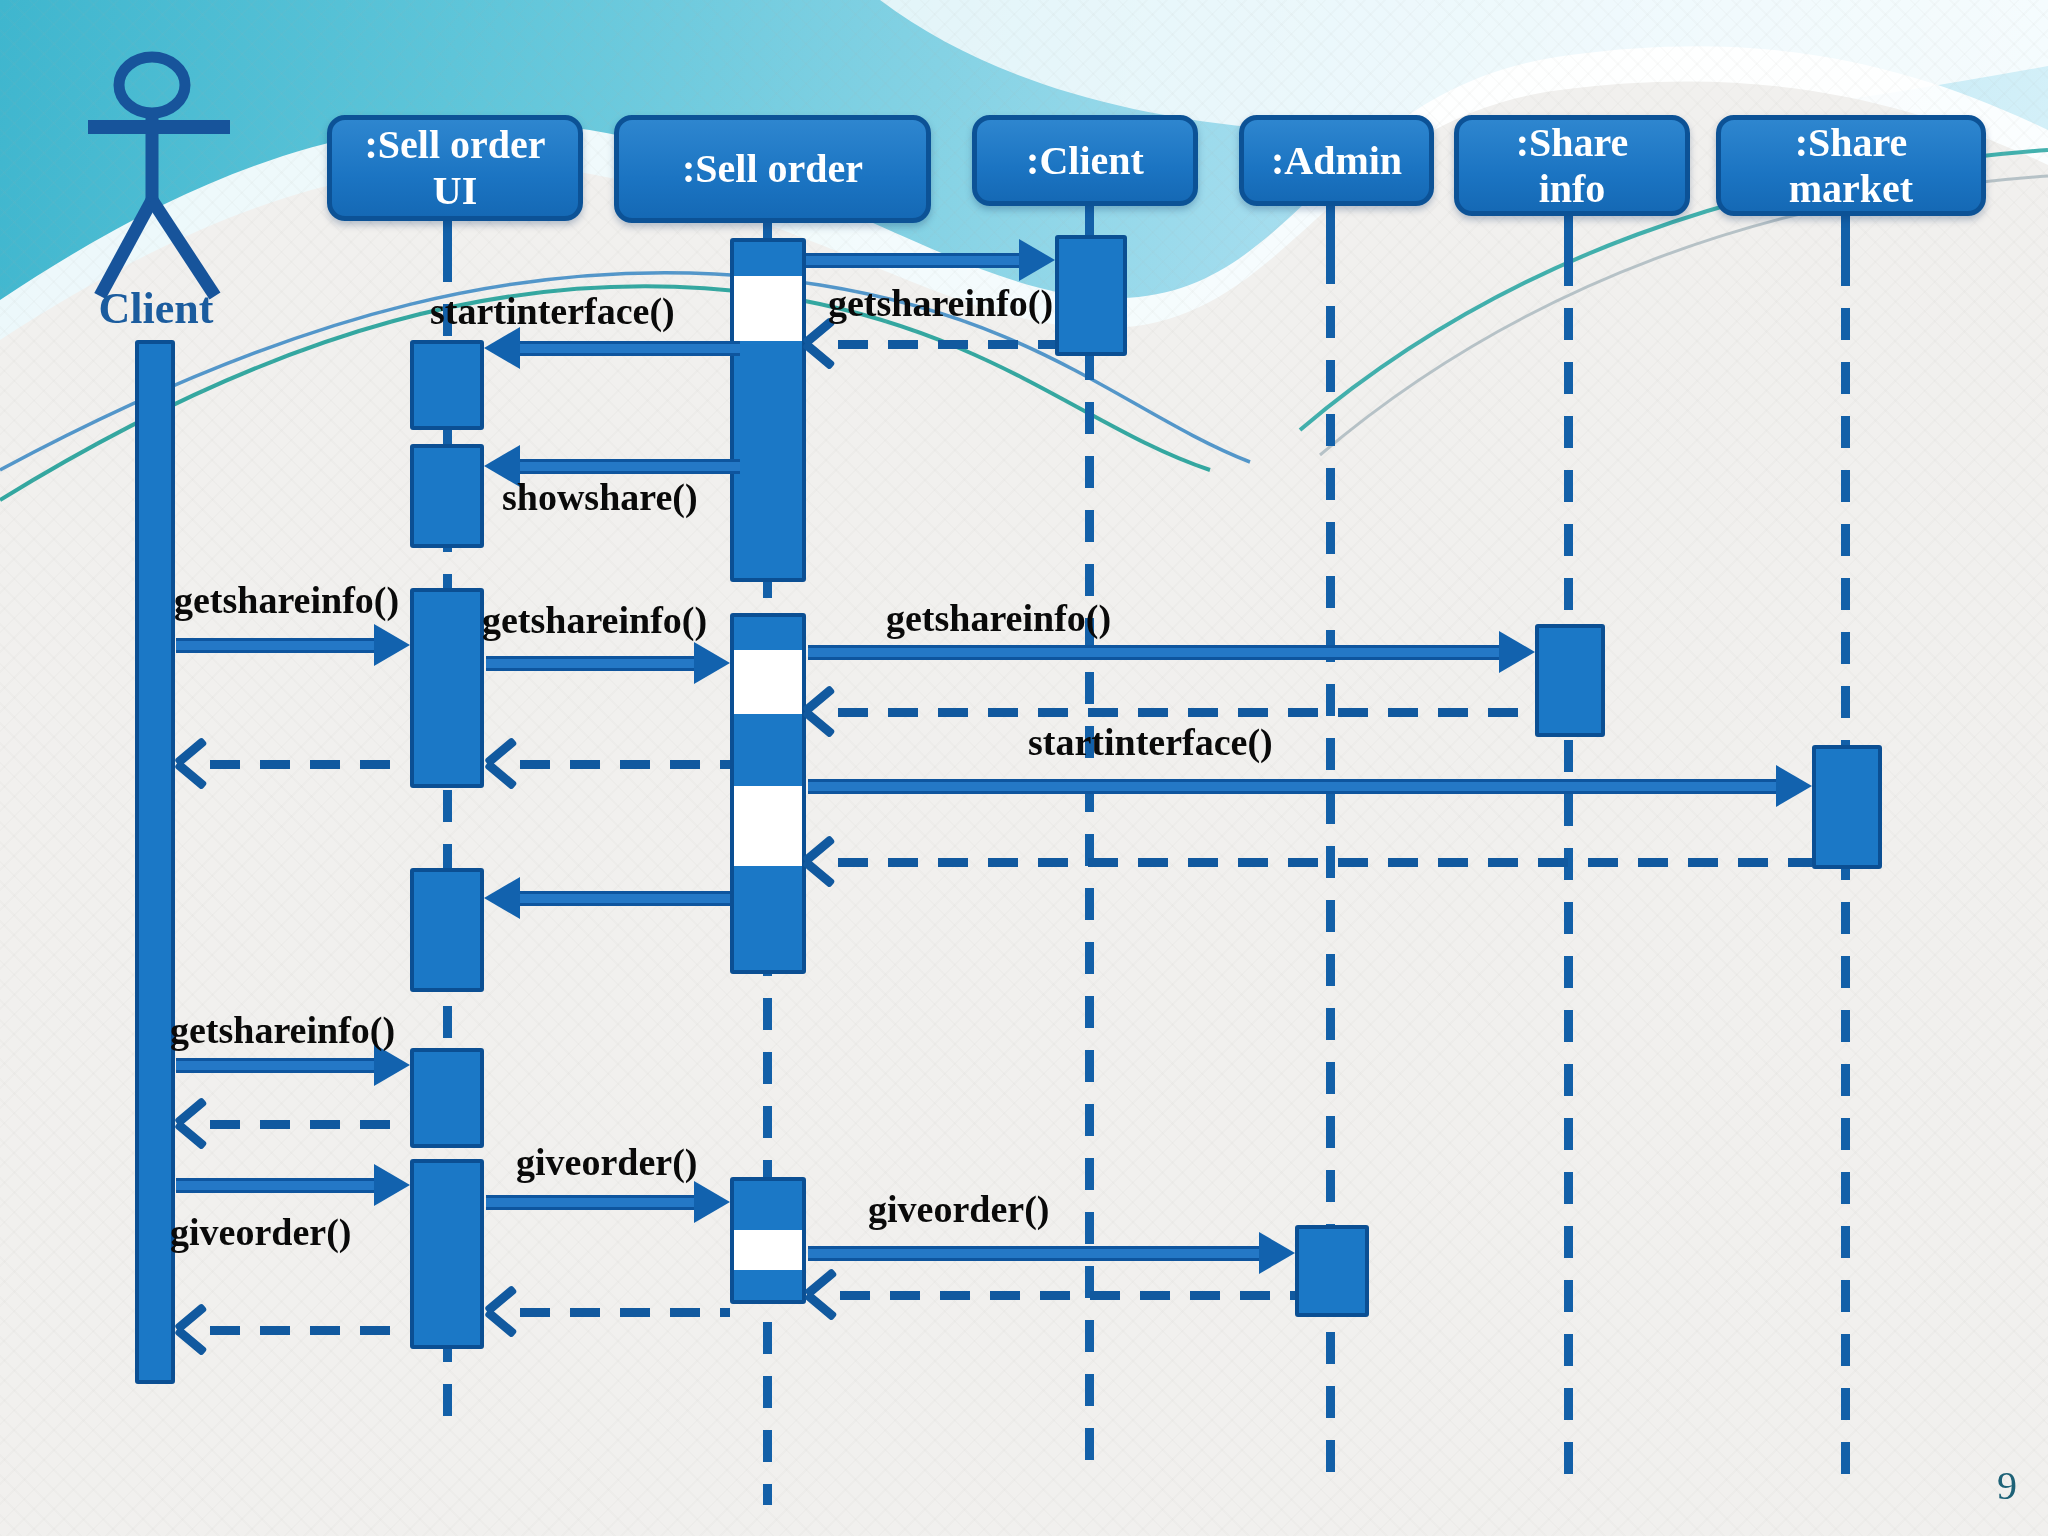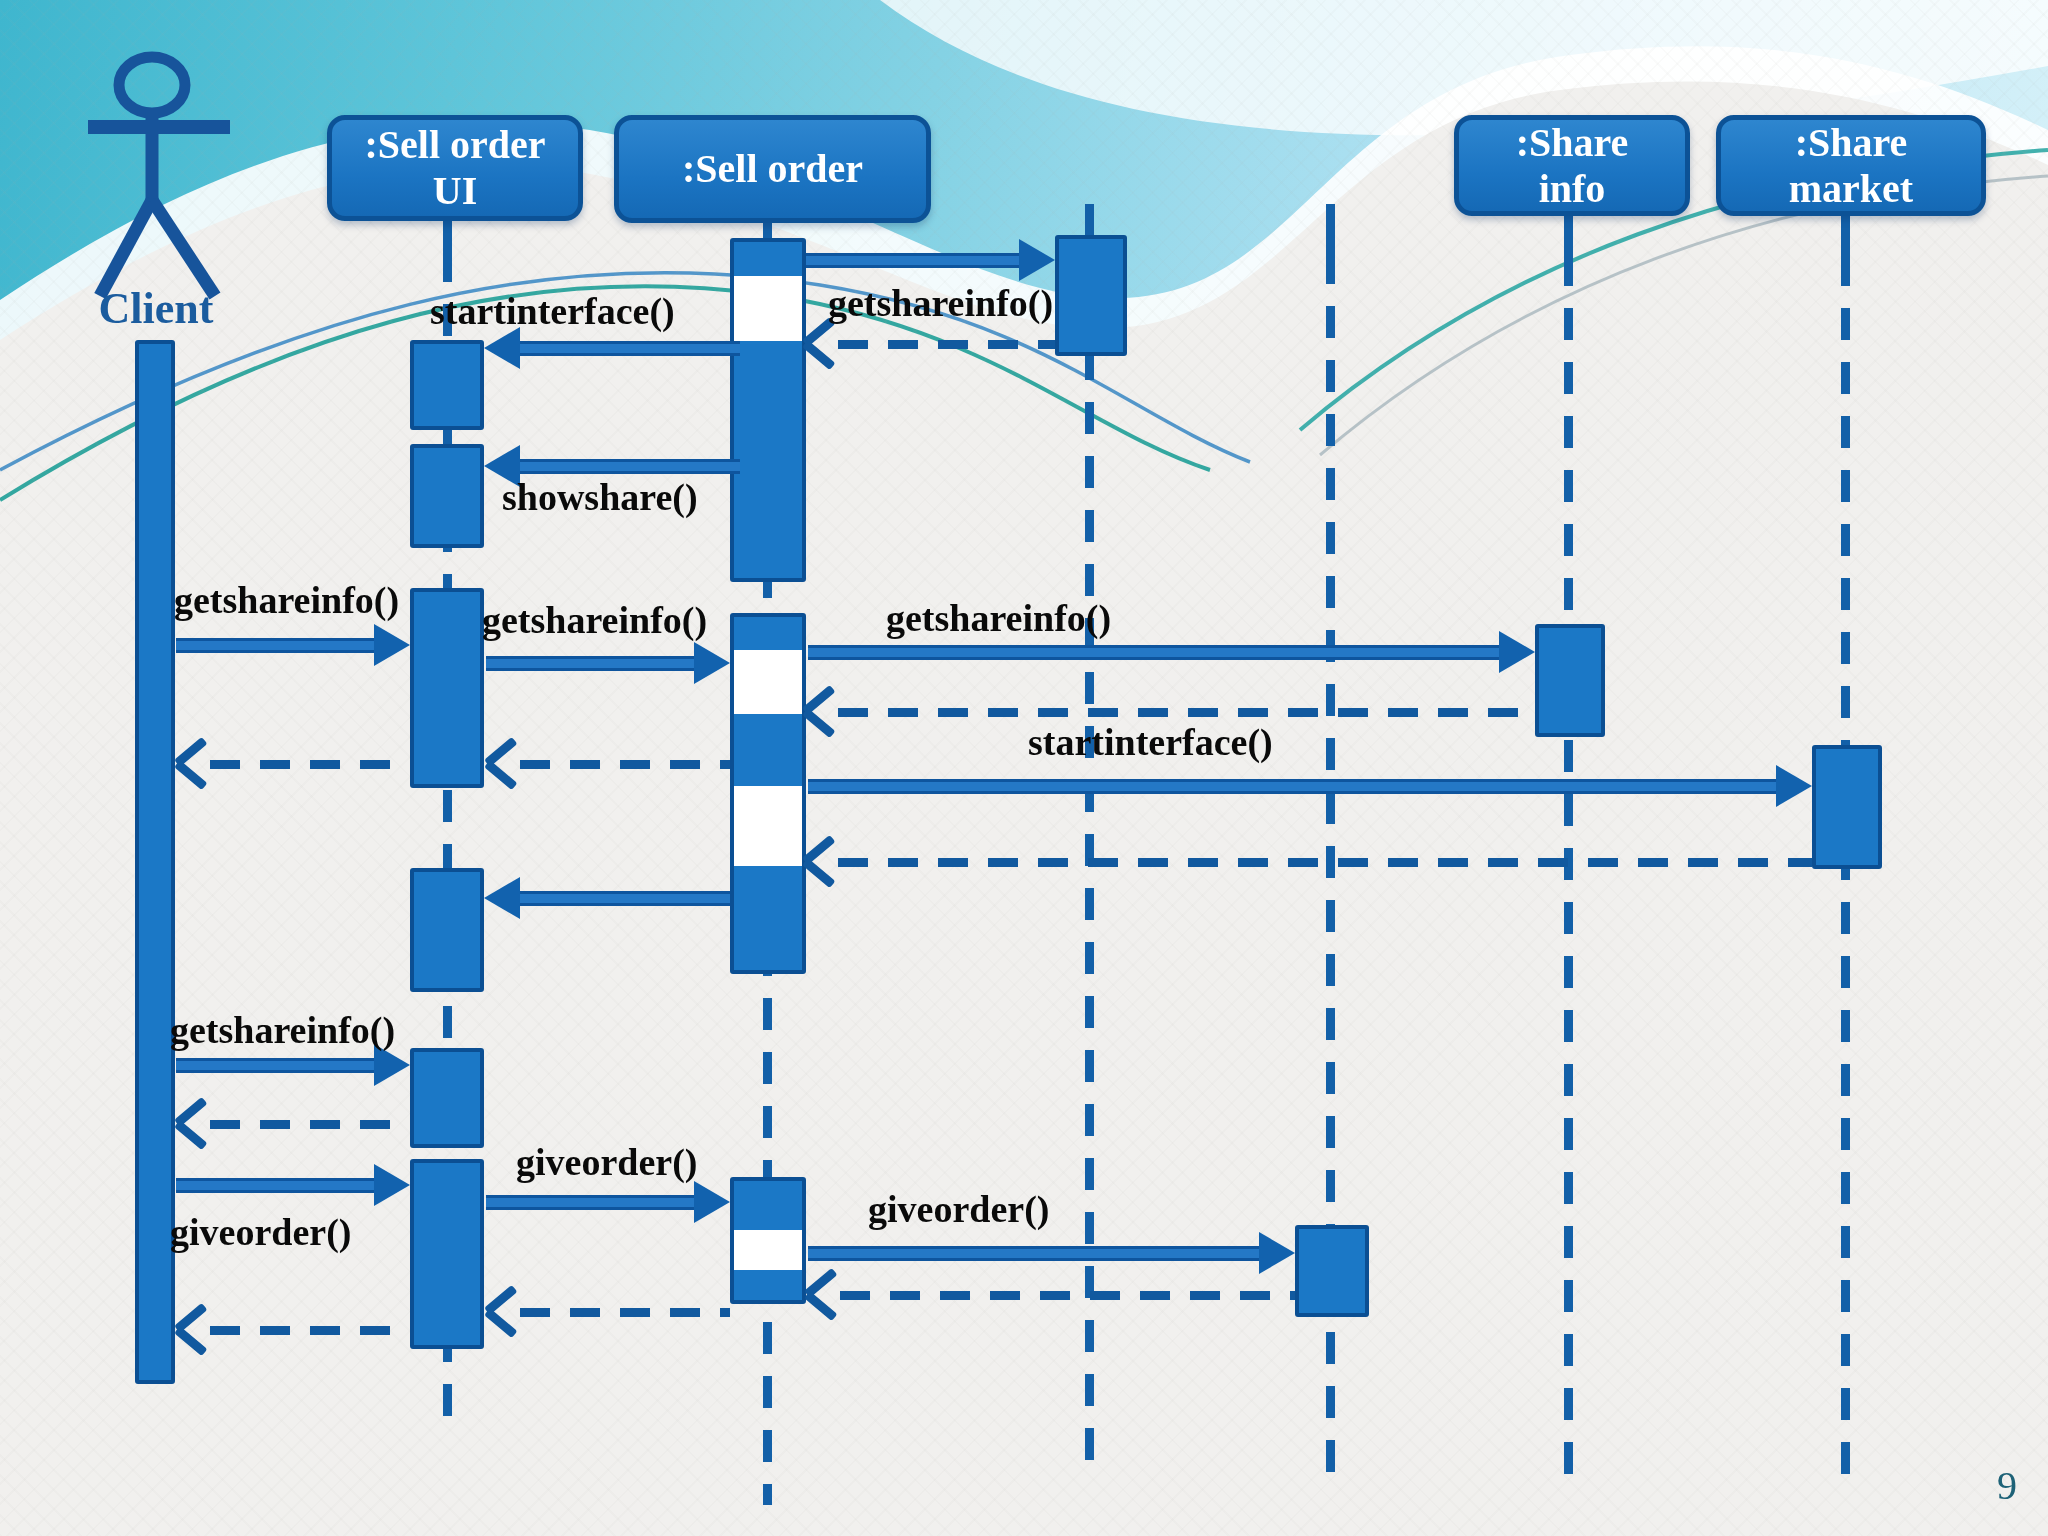--- a/index.html
+++ b/index.html
@@ -84,20 +84,28 @@
   <div class="ll" style="left:1841px;top:254px;height:1220px"></div>
 
   <div class="box" style="left:327px;top:115px;width:256px;height:106px">
     <span>:Sell order</span>
     <span>UI</span>
   </div>
   <div class="box" style="left:614px;top:115px;width:317px;height:108px">
     <span>:Sell order</span>
 
   </div>
+  <div class="box" style="left:972px;top:115px;width:226px;height:91px">
+    <span>:Client</span>
+
+  </div>
+  <div class="box" style="left:1239px;top:115px;width:195px;height:91px">
+    <span>:Admin</span>
+
+  </div>
   <div class="box" style="left:1454px;top:115px;width:236px;height:101px">
     <span>:Share</span>
     <span>info</span>
   </div>
   <div class="box" style="left:1716px;top:115px;width:270px;height:101px">
     <span>:Share</span>
     <span>market</span>
   </div>
 
   <div class="bar" style="left:135px;top:340px;width:40px;height:1044px"></div>

